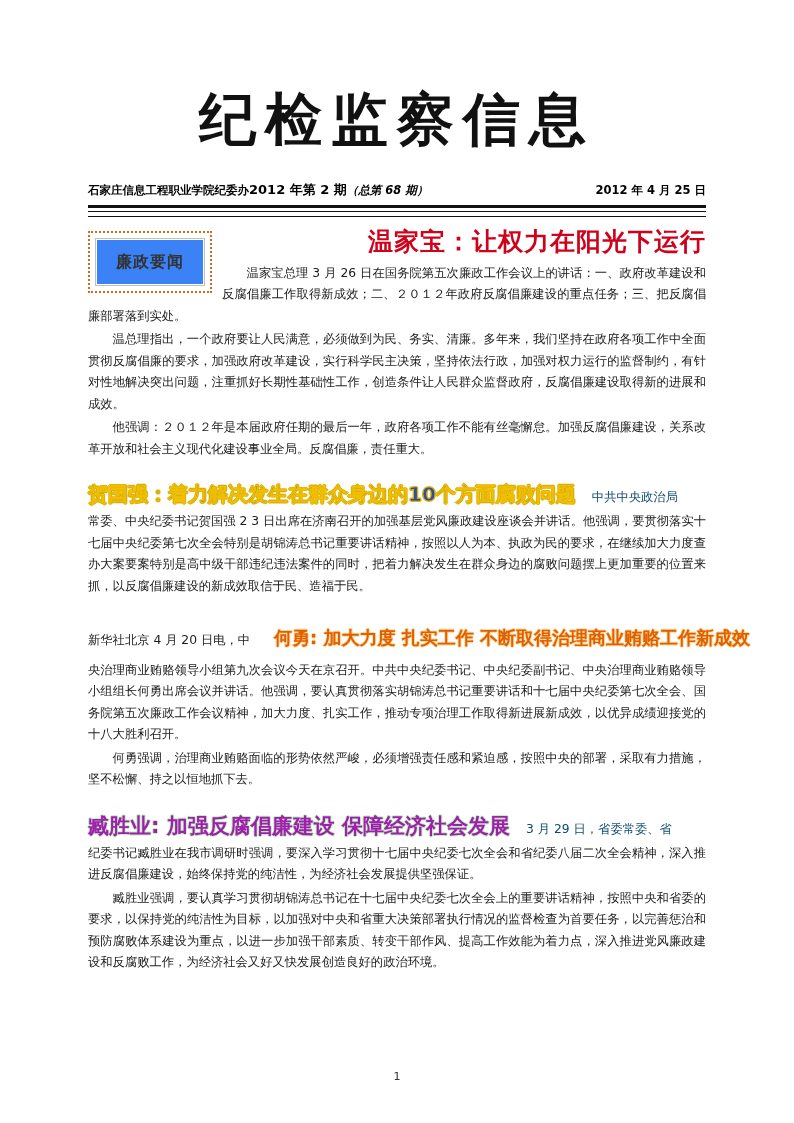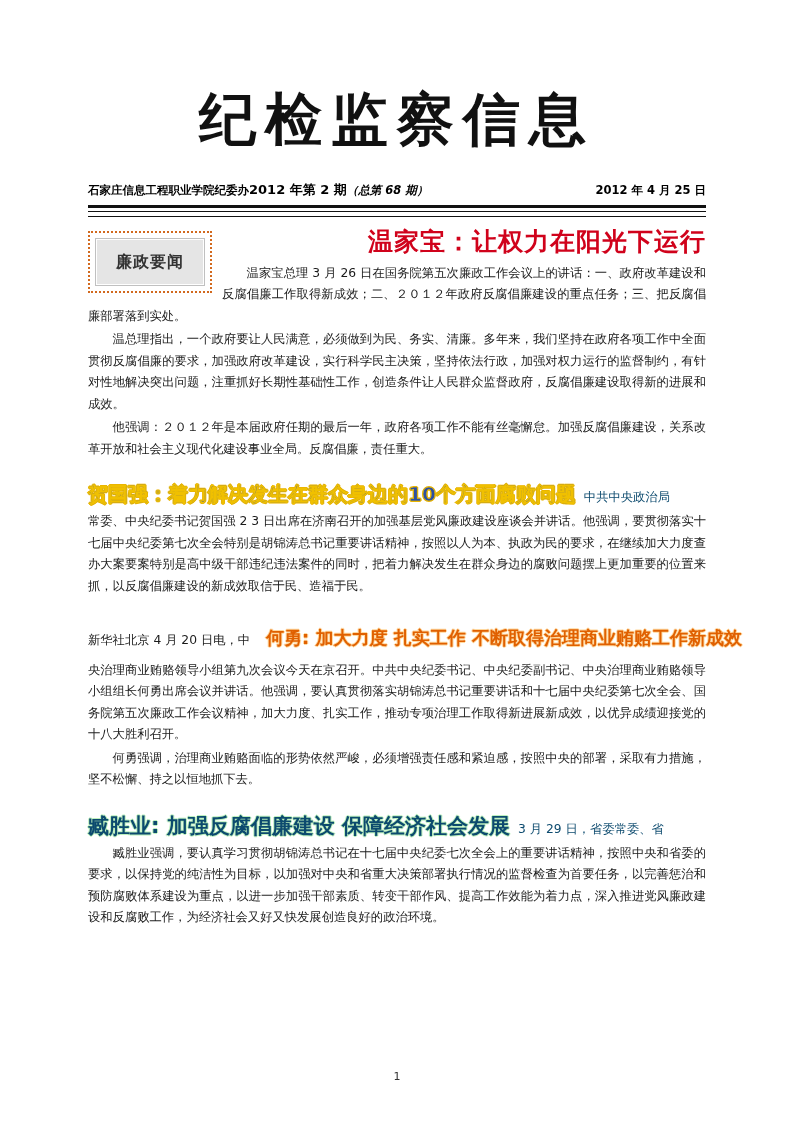--- a/index.html
+++ b/index.html
@@ -105,21 +105,21 @@
     border: 2px dotted #d2691e;
     box-sizing: border-box;
     display: flex;
     align-items: center;
     justify-content: center;
   }
   .badge-inner {
     width: 108px;
     height: 46px;
     border: 1px solid #c0c0c0;
-    background: #e5e5e5;
+    background: #3b82f6;
     display: flex;
     align-items: center;
     justify-content: center;
     font-size: 16px;
     font-weight: bold;
     color: #333333;
     letter-spacing: 1px;
     box-shadow: inset 0 0 0 1px #ffffff;
   }
 
@@ -157,34 +157,34 @@
     text-shadow:
        1px 0 0 #ffd9a0, -1px 0 0 #ffd9a0,
        0 1px 0 #ffd9a0, 0 -1px 0 #ffd9a0;
     white-space: nowrap;
     display: inline-block;
   }
 
   .headline-green {
     font-size: 21px;
     font-weight: bold;
-    color: #0c4a6e;
+    color: #a21caf;
     line-height: 1.25;
     margin: 0;
     text-shadow:
        1px 0 0 #bdf0bd, -1px 0 0 #bdf0bd,
        0 1px 0 #bdf0bd, 0 -1px 0 #bdf0bd;
     white-space: nowrap;
     display: inline-block;
   }
 
   .mix-row {
     display: flex;
     align-items: baseline;
-    gap: 8px;
+    gap: 16px;
     margin: 12px 0 2px 0;
   }
   .mix-row .lead-text {
     font-size: 12.3px;
     line-height: 1.75;
     color: #1a1a1a;
     white-space: nowrap;
   }
   .mix-row .tail-text {
     font-size: 12.3px;
@@ -255,19 +255,20 @@
       </div>
       <p class="para noindent">央治理商业贿赂领导小组第九次会议今天在京召开。中共中央纪委书记、中央纪委副书记、中央治理商业贿赂领导小组组长何勇出席会议并讲话。他强调，要认真贯彻落实胡锦涛总书记重要讲话和十七届中央纪委第七次全会、国务院第五次廉政工作会议精神，加大力度、扎实工作，推动专项治理工作取得新进展新成效，以优异成绩迎接党的十八大胜利召开。</p>
       <p class="para">何勇强调，治理商业贿赂面临的形势依然严峻，必须增强责任感和紧迫感，按照中央的部署，采取有力措施，坚不松懈、持之以恒地抓下去。</p>
 
       <div class="block-gap"></div>
 
       <div class="mix-row">
         <div class="headline-green">臧胜业: 加强反腐倡廉建设 保障经济社会发展</div>
         <div class="tail-text">3 月 29 日，省委常委、省</div>
       </div>
+      <p class="para noindent">纪委书记臧胜业在我市调研时强调，要深入学习贯彻十七届中央纪委七次全会和省纪委八届二次全会精神，深入推进反腐倡廉建设，始终保持党的纯洁性，为经济社会发展提供坚强保证。</p>
       <p class="para">臧胜业强调，要认真学习贯彻胡锦涛总书记在十七届中央纪委七次全会上的重要讲话精神，按照中央和省委的要求，以保持党的纯洁性为目标，以加强对中央和省重大决策部署执行情况的监督检查为首要任务，以完善惩治和预防腐败体系建设为重点，以进一步加强干部素质、转变干部作风、提高工作效能为着力点，深入推进党风廉政建设和反腐败工作，为经济社会又好又快发展创造良好的政治环境。</p>
 
     </div>
   </div>
 
   <div class="footer-page">1</div>
 </div>
 
 </body></html>

